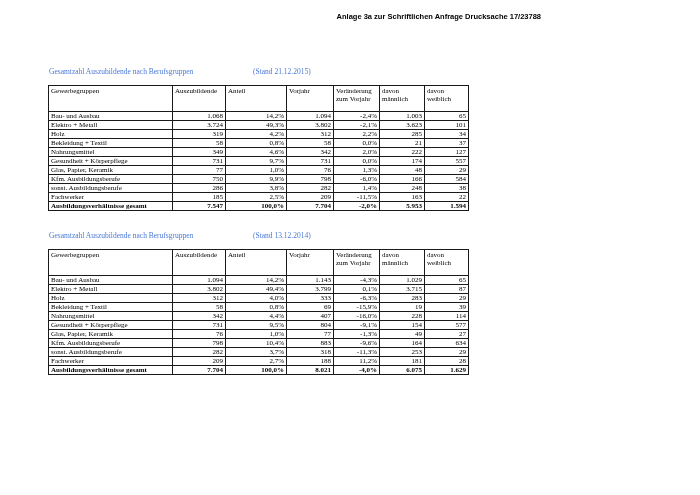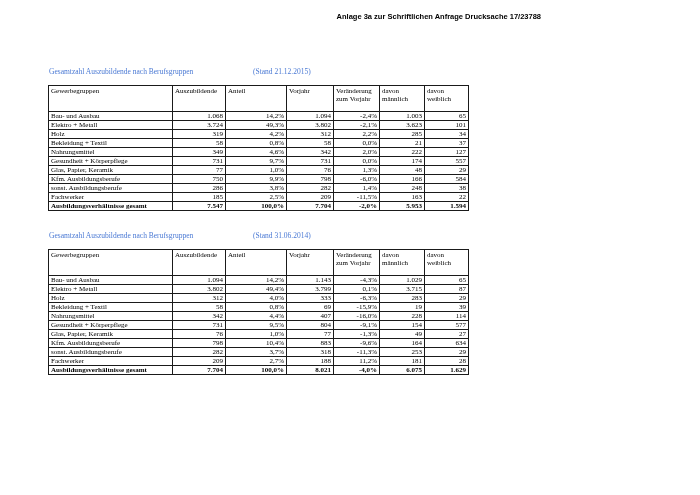--- a/index.html
+++ b/index.html
@@ -196,21 +196,21 @@
             <td class="num">5.953</td>
             <td class="num">1.594</td>
           </tr>
         </tbody>
     </table>
   </section>
 
   <section class="table-block" style="top: 230px;">
     <div class="block-title">
       <span class="title-text">Gesamtzahl Auszubildende nach Berufsgruppen</span>
-      <span class="title-stand">(Stand 31.06.2014)</span>
+      <span class="title-stand">(Stand 13.12.2014)</span>
     </div>
     <table class="data">
       <colgroup>
         <col style="width:124px">
           <col style="width:53px">
           <col style="width:61px">
         <col style="width:47px">
           <col style="width:46px">
           <col style="width:45px">
           <col style="width:44px">

